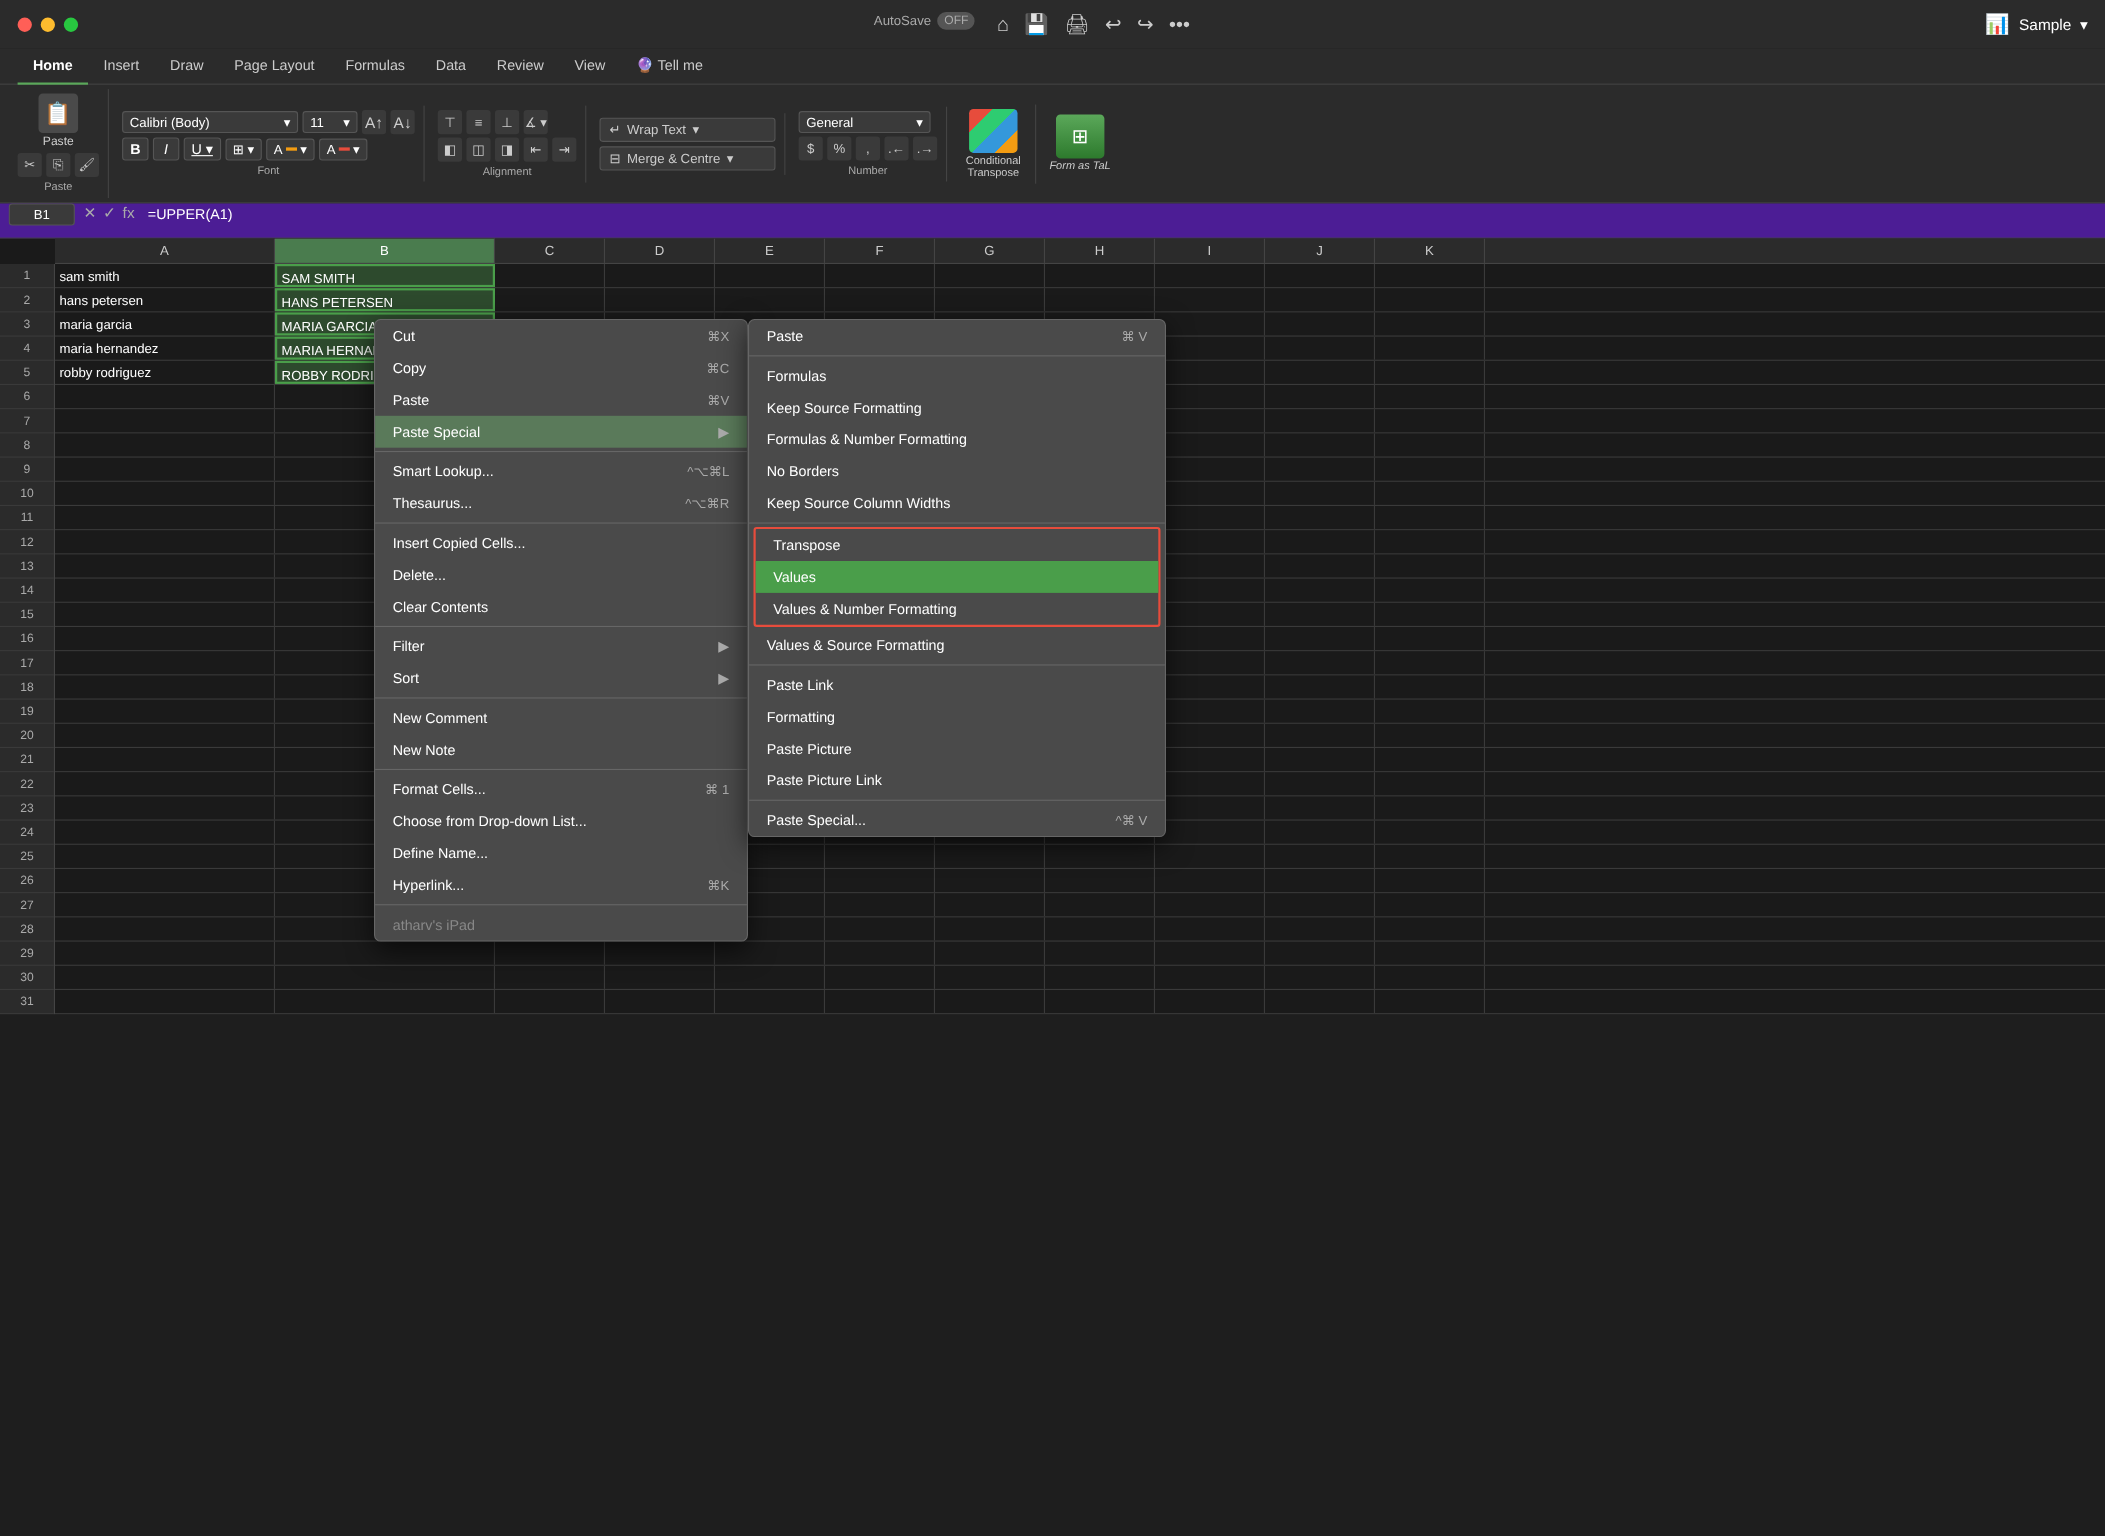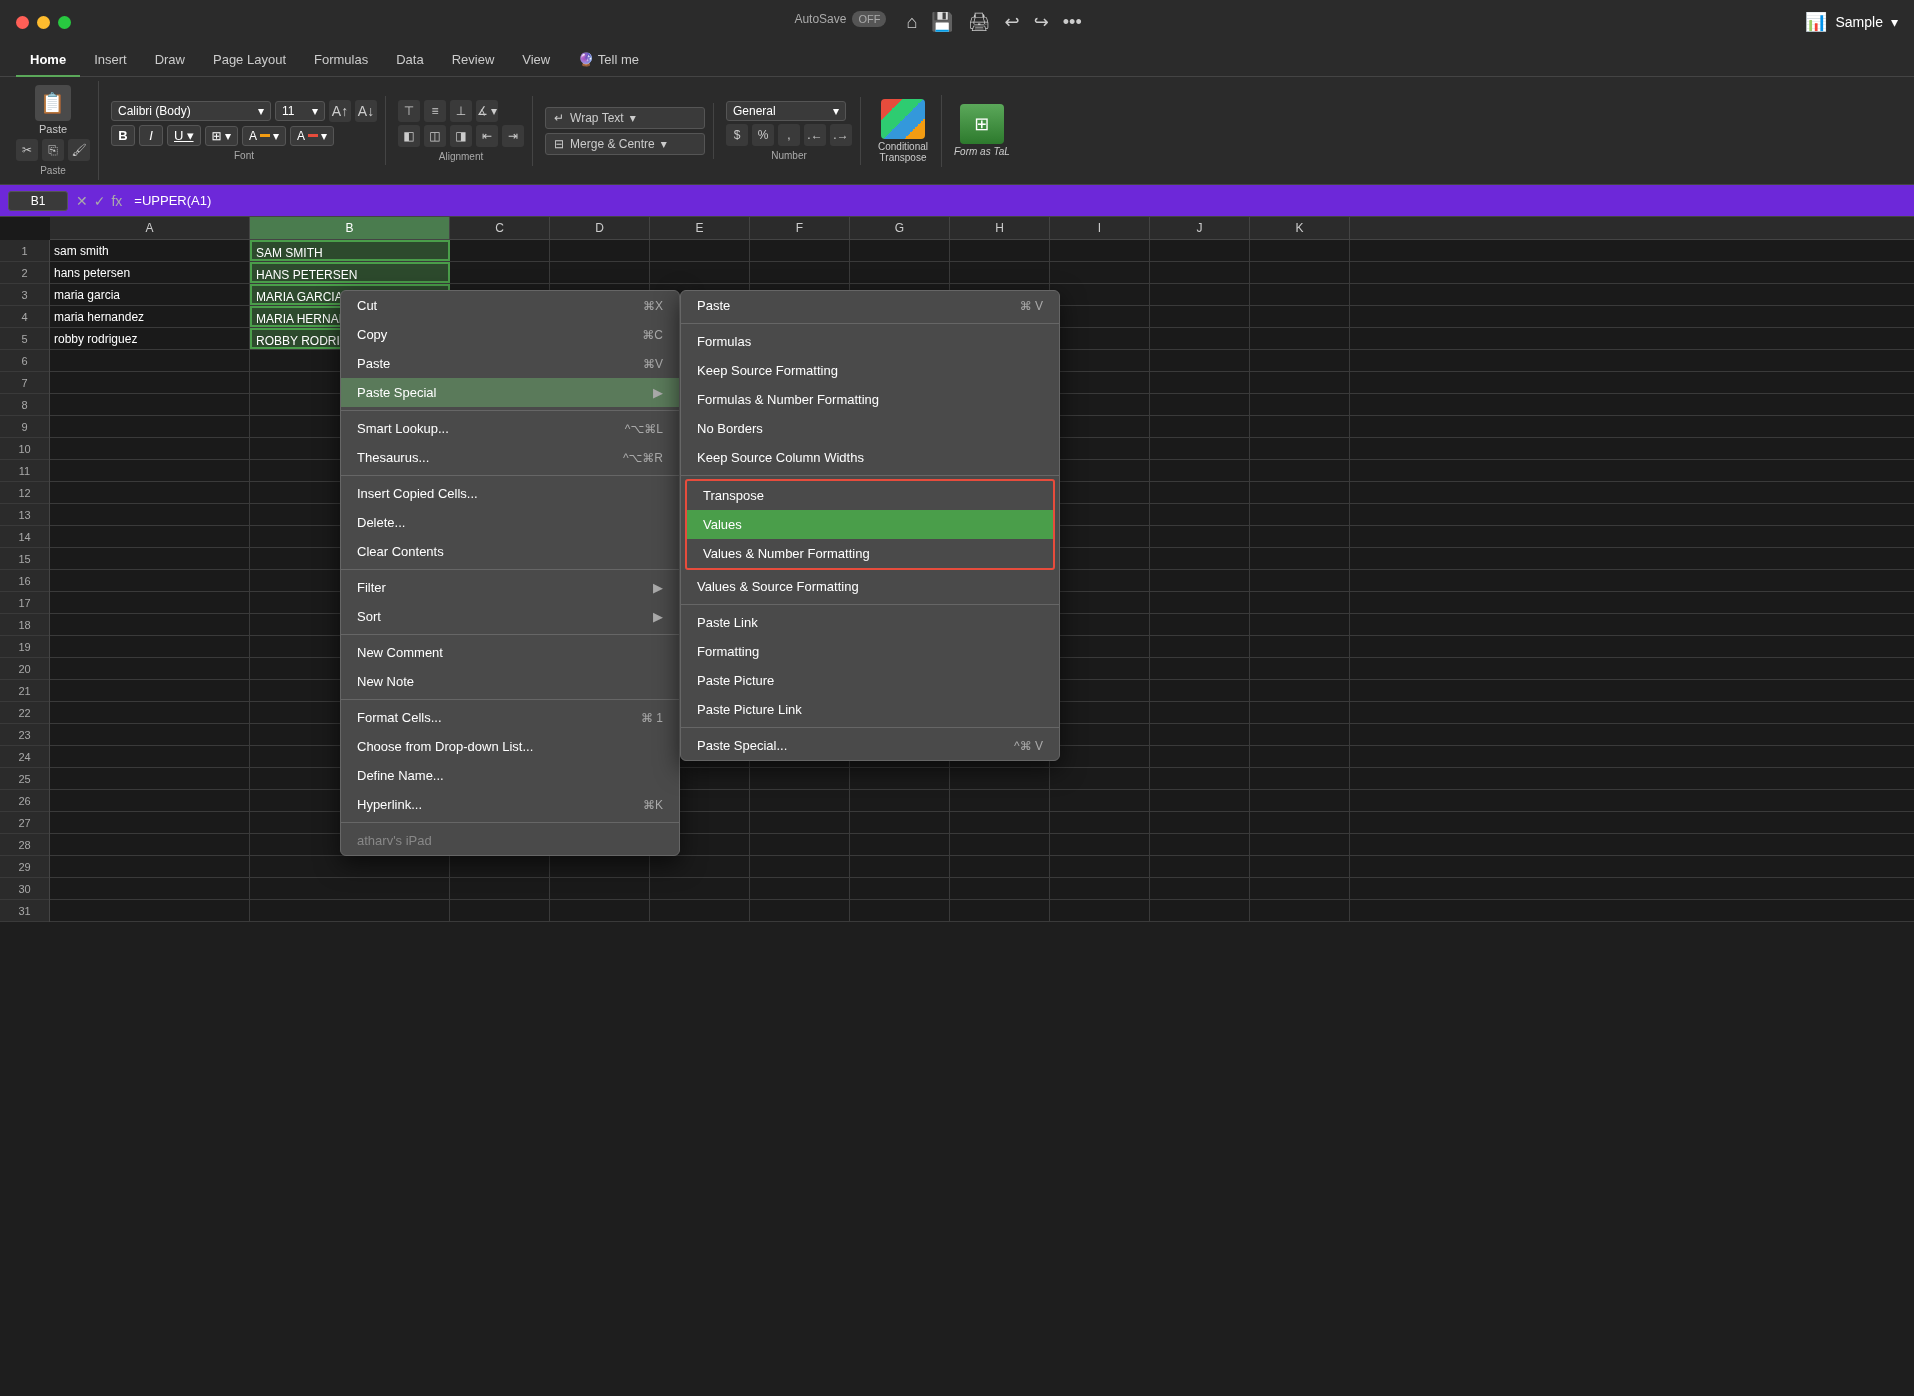--- a/index.html
+++ b/index.html
@@ -50,21 +50,21 @@
     .wrap-btn { background: #3a3a3a; border: 1px solid #555; border-radius: 3px; padding: 3px 8px; font-size: 12px; color: #ccc; display: flex; align-items: center; gap: 6px; }
     .merge-btn { background: #3a3a3a; border: 1px solid #555; border-radius: 3px; padding: 3px 8px; font-size: 12px; color: #ccc; display: flex; align-items: center; gap: 6px; }
 
     .number-group { display: flex; flex-direction: column; gap: 3px; }
     .number-dropdown { background: #3a3a3a; border: 1px solid #555; border-radius: 3px; padding: 2px 6px; font-size: 12px; color: #fff; width: 120px; display: flex; align-items: center; justify-content: space-between; }
 
     .cond-format { display: flex; flex-direction: column; align-items: center; gap: 2px; }
     .cond-icon { width: 44px; height: 40px; background: linear-gradient(135deg, #e74c3c 25%, #2ecc71 25%, #2ecc71 50%, #3498db 50%, #3498db 75%, #f39c12 75%); border-radius: 4px; }
 
     
-    .formula-bar { background: #6d28d9; border-bottom: 1px solid #444; height: 32px; display: flex; align-items: center; padding: 0 8px; gap: 8px; }
+    .formula-bar { background: #4c1d95; border-bottom: 1px solid #444; height: 32px; display: flex; align-items: flex-start; padding: 0 8px; gap: 8px; }
     .cell-ref { background: #3a3a3a; border: 1px solid #555; border-radius: 3px; padding: 2px 8px; font-size: 12px; color: #fff; width: 60px; text-align: center; }
     .formula-icons { display: flex; gap: 6px; color: #aaa; font-size: 14px; }
     .formula-input { flex: 1; background: transparent; border: none; color: #fff; font-size: 13px; padding: 2px 4px; }
 
     
     .spreadsheet { position: relative; background: #1a1a1a; }
     .col-header { border-right: 1px solid #444; text-align: center; font-size: 12px; color: #ccc; padding: 4px 0; flex-shrink: 0; }
     .col-header.active { background: #4a7c4e; color: #fff; }
 
     .rows-area { display: flex; }

